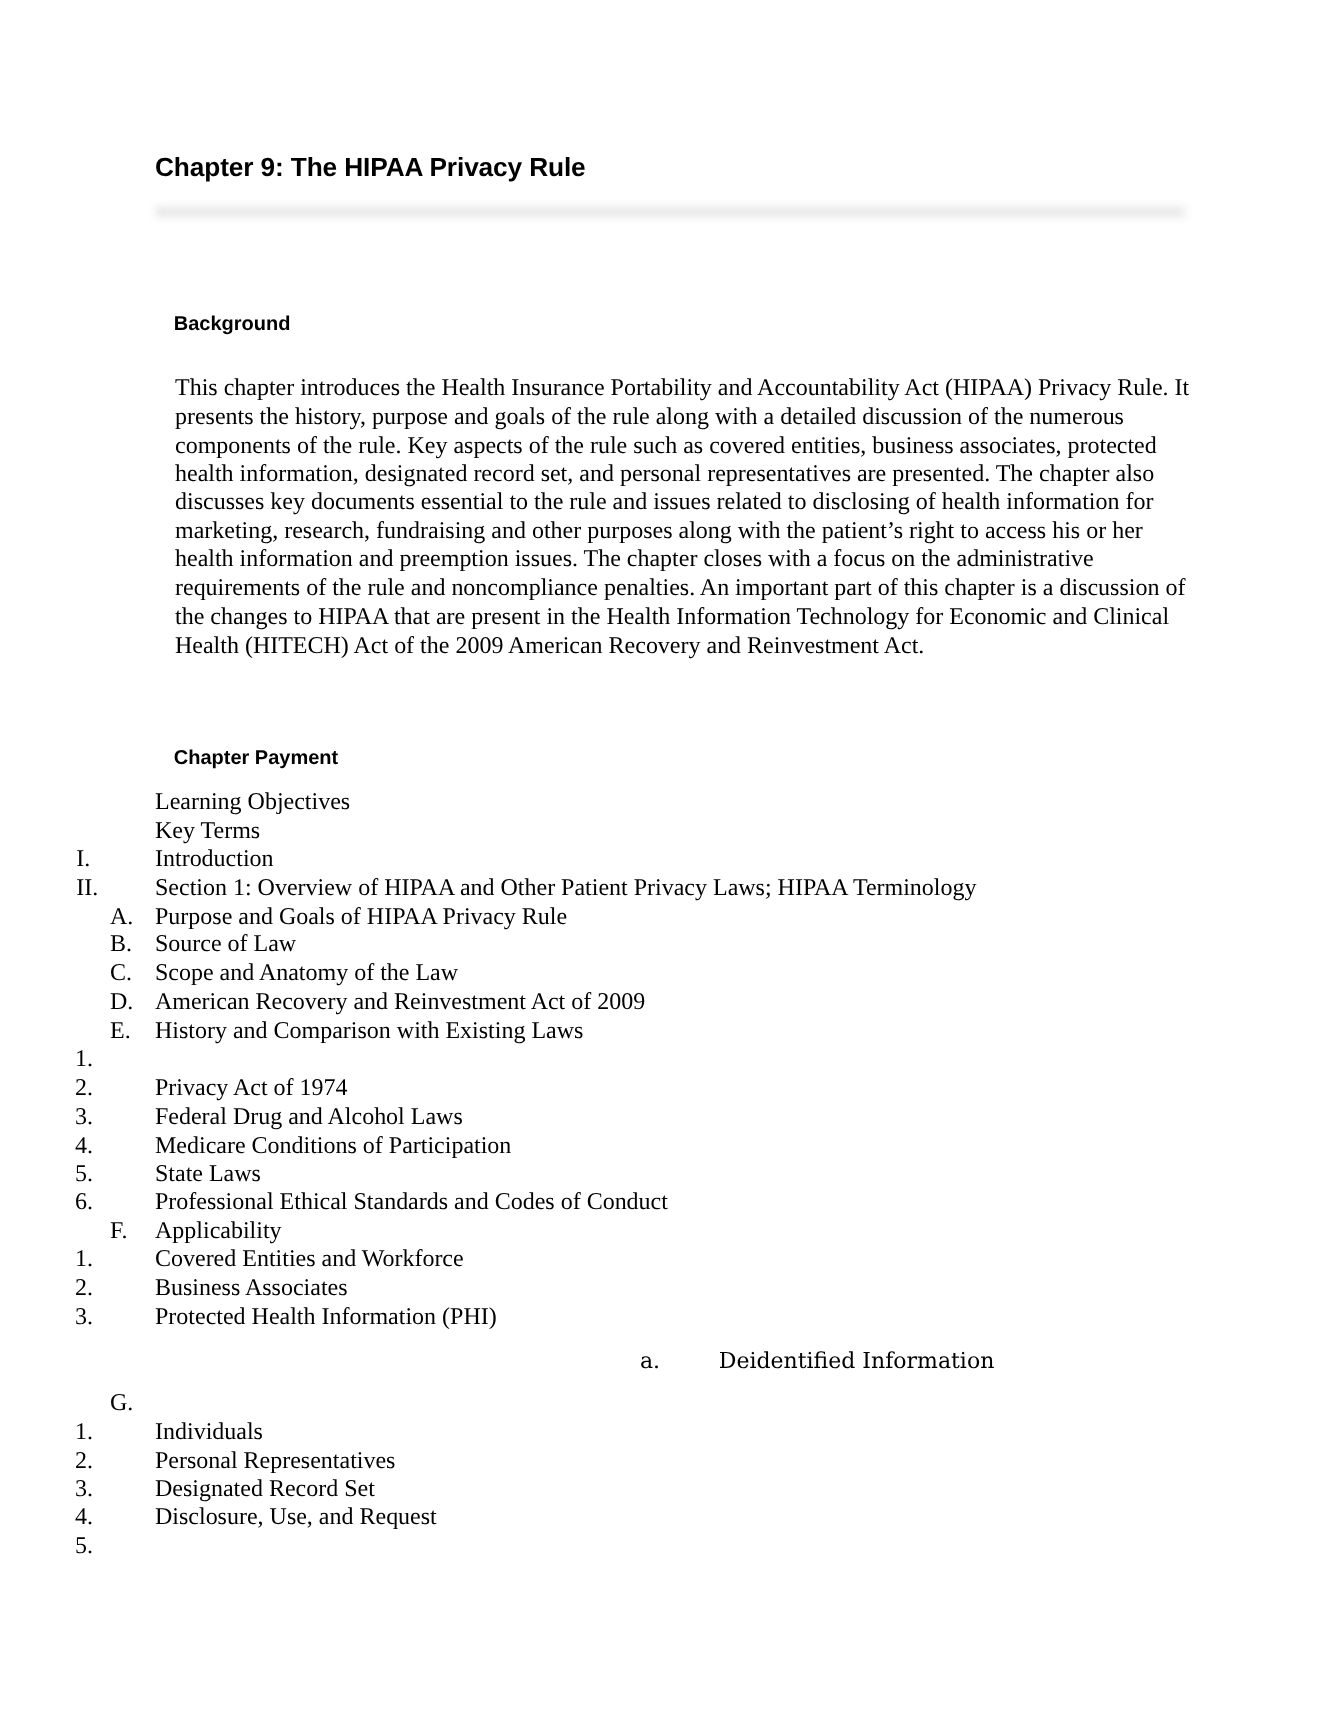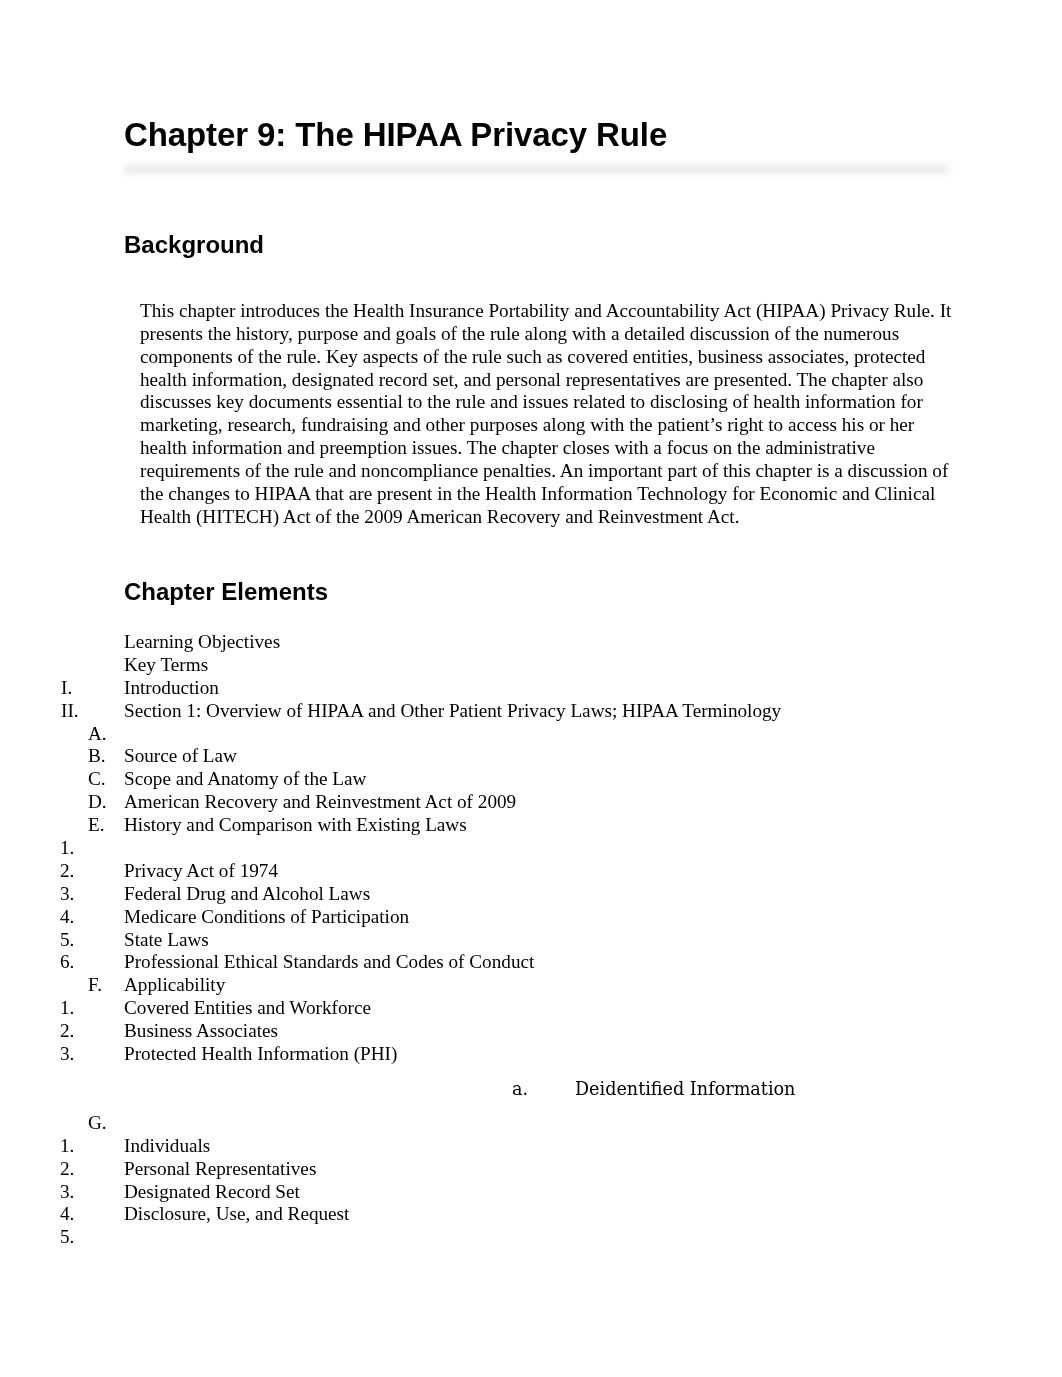--- a/index.html
+++ b/index.html
@@ -30,21 +30,21 @@
   
   .title-block {
     position: absolute;
     left: 124px;
     top: 118px;
     width: 830px;
   }
   .doc-title {
     font-family: "Liberation Sans", sans-serif;
     font-weight: bold;
-    font-size: 33px;
+    font-size: 21px;
     line-height: 34px;
     letter-spacing: -0.1px;
     color: #000000;
     margin: 0;
     white-space: nowrap;
   }
   
   .title-rule {
     position: absolute;
     left: 0px;
@@ -65,24 +65,24 @@
     filter: blur(2.2px);
     opacity: 0.9;
   }
 
   
   .section-heading {
     position: absolute;
     left: 124px;
     font-family: "Liberation Sans", sans-serif;
     font-weight: bold;
-    font-size: 24px;
+    font-size: 16px;
     line-height: 27px;
     color: #000000;
-    margin: 0;
+    margin: 15px;
     white-space: nowrap;
   }
   #heading-background { top: 231px; }
   #heading-chapter-outline { top: 578px; }
 
   
   .body-paragraph {
     position: absolute;
     left: 124px;
     top: 284px;
@@ -146,39 +146,40 @@
   <div class="title-block">
     <h1 class="doc-title">Chapter 9: The HIPAA Privacy Rule</h1>
     <div class="title-rule"></div>
     <div class="title-rule-2"></div>
   </div>
 
   <h2 class="section-heading" id="heading-background">Background</h2>
 
   <p class="body-paragraph">This chapter introduces the Health Insurance Portability and Accountability Act (HIPAA) Privacy Rule. It presents the history, purpose and goals of the rule along with a detailed discussion of the numerous components of the rule. Key aspects of the rule such as covered entities, business associates, protected health information, designated record set, and personal representatives are presented. The chapter also discusses key documents essential to the rule and issues related to disclosing of health information for marketing, research, fundraising and other purposes along with the patient’s right to access his or her health information and preemption issues. The chapter closes with a focus on the administrative requirements of the rule and noncompliance penalties. An important part of this chapter is a discussion of the changes to HIPAA that are present in the Health Information Technology for Economic and Clinical Health (HITECH) Act of the 2009 American Recovery and Reinvestment Act.</p>
 
-  <h2 class="section-heading" id="heading-chapter-outline">Chapter Elements</h2>
+  <h2 class="section-heading" id="heading-chapter-outline">Chapter Payment</h2>
 
   <div class="outline" id="outline-list">
       <div class="outline-row lvl-none">
         <span class="otext">Learning Objectives</span>
       </div>
       <div class="outline-row lvl-none">
         <span class="otext">Key Terms</span>
       </div>
       <div class="outline-row lvl-roman">
         <span class="marker">I.</span>
         <span class="otext">Introduction</span>
       </div>
       <div class="outline-row lvl-roman">
         <span class="marker">II.</span>
         <span class="otext">Section 1: Overview of HIPAA and Other Patient Privacy Laws; HIPAA Terminology</span>
       </div>
       <div class="outline-row lvl-letter">
         <span class="marker">A.</span>
+        <span class="otext">Purpose and Goals of HIPAA Privacy Rule</span>
       </div>
       <div class="outline-row lvl-letter">
         <span class="marker">B.</span>
         <span class="otext">Source of Law</span>
       </div>
       <div class="outline-row lvl-letter">
         <span class="marker">C.</span>
         <span class="otext">Scope and Anatomy of the Law</span>
       </div>
       <div class="outline-row lvl-letter">

